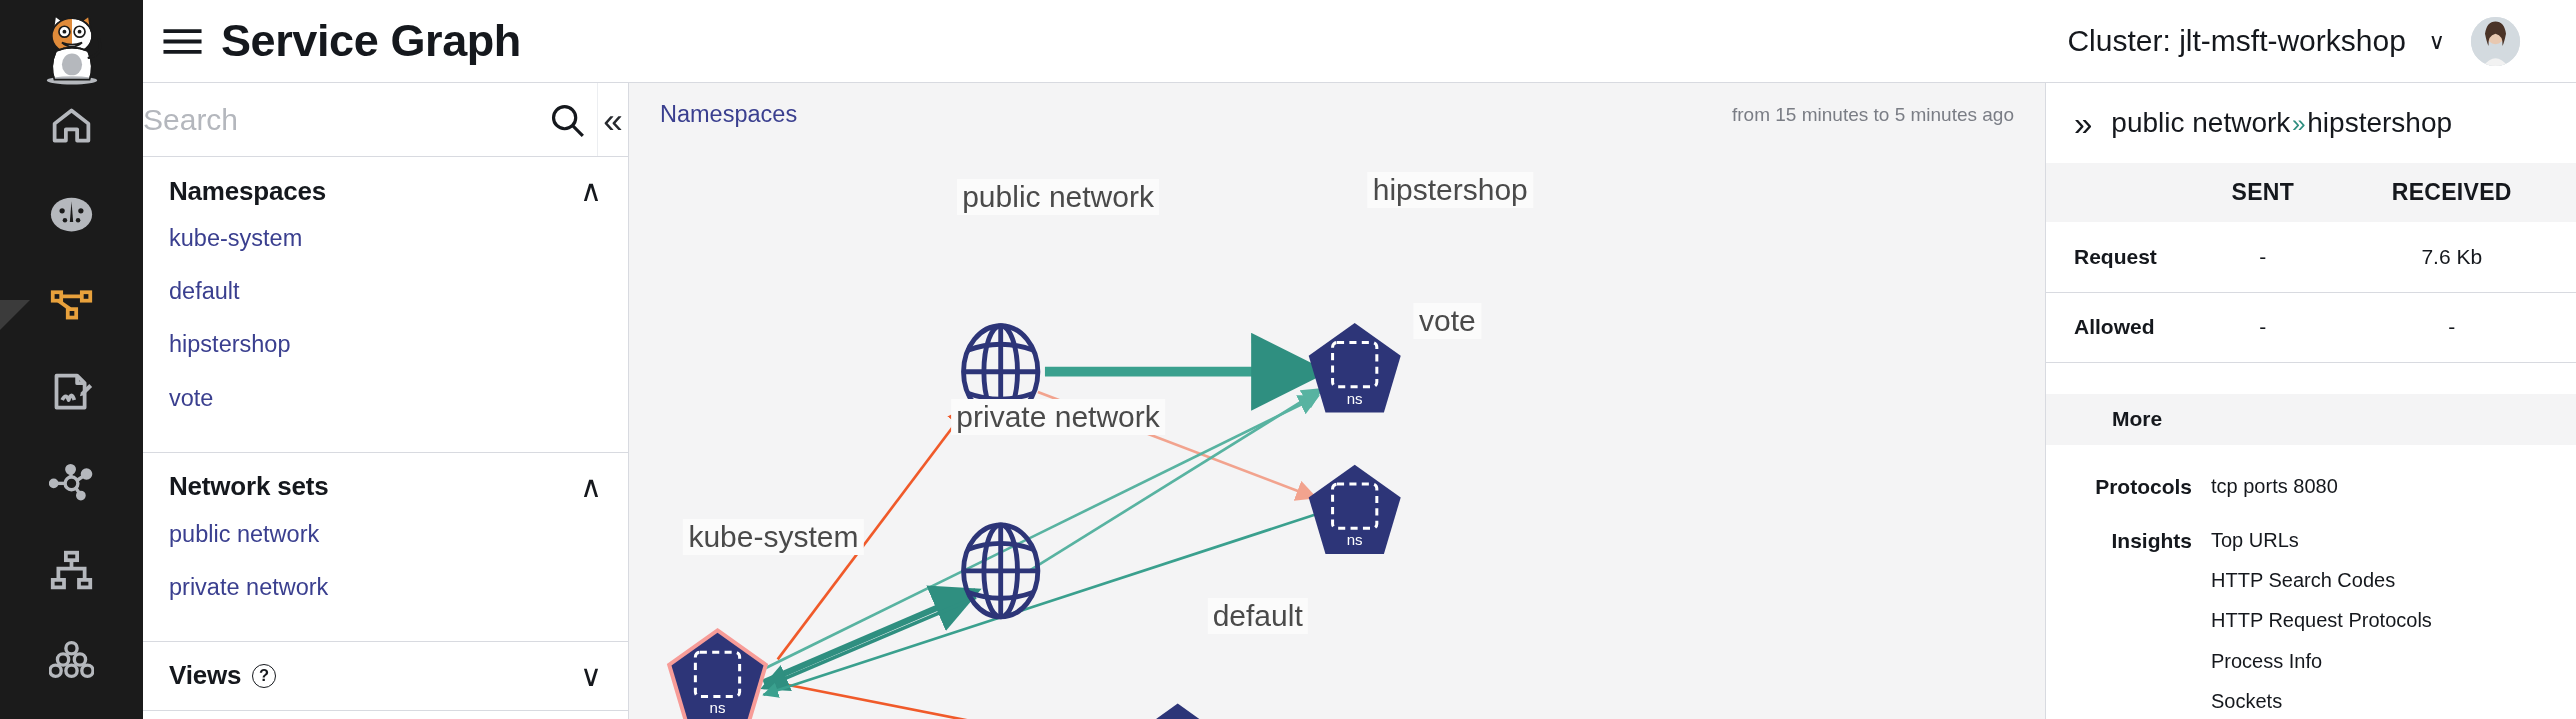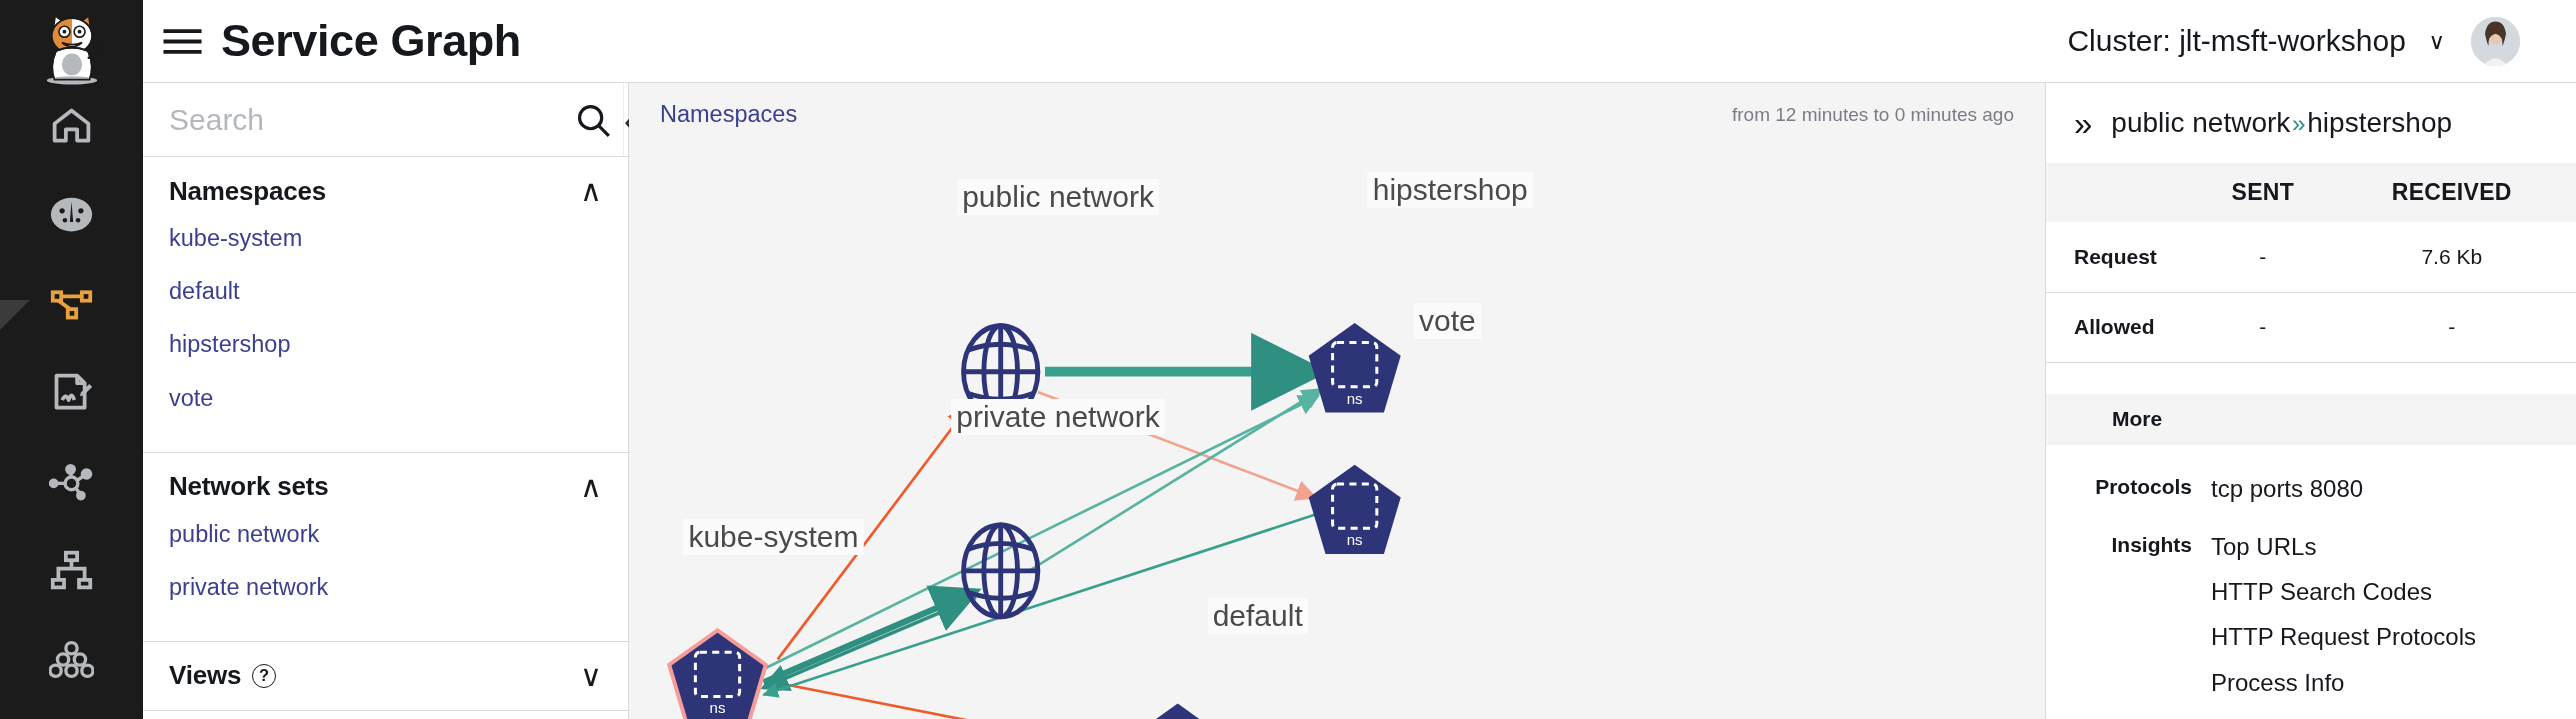--- a/index.html
+++ b/index.html
@@ -31,21 +31,20 @@
   
   .leftpanel {
     width: 486px; min-width: 486px; height: 719px;
     background: #ffffff; border-right: 1.7px solid #d8dae0;
     display: flex; flex-direction: column;
   }
   .searchrow {
     height: 75px; display: flex; align-items: flex-start;
     border-bottom: 1.7px solid #d8dae0;
     border-top: 1.7px solid #d8dae0;
-    padding-left: 26px;
   }
   .searchbox { flex: 1; display:flex; align-items:center; gap: 7px; height: 100%;}
   .search-input {
     border: none; outline: none; flex: 1;
     font-size: 30px; color: #26292e;
     font-family: "Liberation Sans", sans-serif;
     background: transparent;
   }
   .search-input::placeholder { color: #b4b7bd; }
   .search-icon-btn { width: 61px; display:flex; align-items:center; justify-content:center; cursor:pointer;}
@@ -133,21 +132,21 @@
   .rp-more-bar {
     background: #f4f4f5; height: 51px;
     display:flex; align-items:center; padding-left: 66px;
     font-size: 21px; font-weight: bold; color: #15181d;
   }
   .rp-kv { display: flex; padding-top: 30px; }
   .rp-key {
     width: 165px; text-align: right; padding-right: 19px;
     font-size: 21px; font-weight: bold; color: #15181d; flex-shrink: 0;
   }
-  .rp-val { font-size: 24px; color: #15181d; }
+  .rp-val { font-size: 20px; color: #15181d; }
   .rp-val-list { display: flex; flex-direction: column; gap: 17.4px; }
   .rp-val-list span { cursor: pointer; }
 </style>
 </head>
 <body>
 
 <div class="app">
 
   <div class="rail">
     <div class="rail-active-notch"></div>
@@ -327,21 +326,21 @@
             
             
           </div>
         </div>
 
       </div>
 
       <div class="center">
         <div class="graph-topbar">
           <span class="breadcrumb">Namespaces</span>
-          <span class="timerange">from 12 minutes to 0 minutes ago</span>
+          <span class="timerange">from 15 minutes to 5 minutes ago</span>
         </div>
 
         <div class="graph-canvas">
           <svg viewBox="0 0 1600 660" preserveAspectRatio="xMidYMid meet">
             <defs>
               <marker id="ah-teal-b" markerWidth="7" markerHeight="7" refX="5.5" refY="3" orient="auto">
                 <path d="M0,0 L6,3 L0,6 Z" fill="#3aa08e"></path>
               </marker>
               <marker id="ah-teal" markerWidth="9" markerHeight="9" refX="7" refY="4" orient="auto">
                 <path d="M0,0 L8,4 L0,8 Z" fill="#2f8f80"></path>

